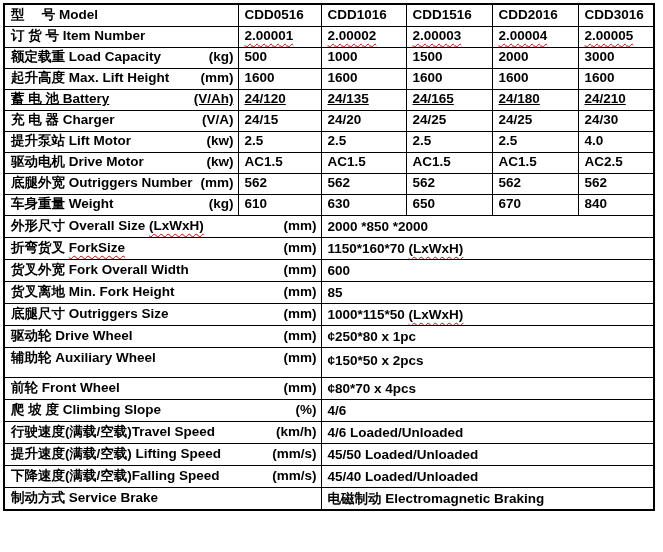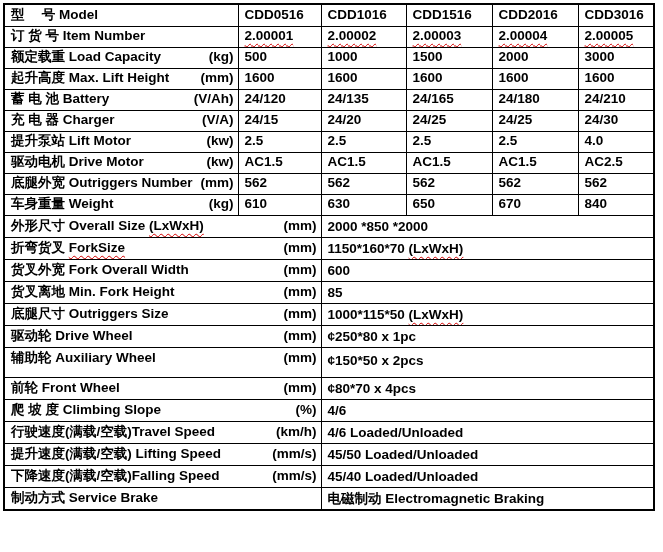--- a/index.html
+++ b/index.html
@@ -97,21 +97,21 @@
               <span><span>起升高度 Max. Lift Height</span></span>
               <span class="unit">(mm)</span>
             </div>
           </td>
           <td><span>1600</span></td>
           <td><span>1600</span></td>
           <td><span>1600</span></td>
           <td><span>1600</span></td>
           <td><span>1600</span></td>
         </tr>
-        <tr style="height: 21px;">
+        <tr style="height: 21px; text-decoration: underline;">
           <td colspan="1">
             <div class="lblwrap">
               <span><span>蓄 电 池  Battery</span></span>
               <span class="unit">(V/Ah)</span>
             </div>
           </td>
           <td><span>24/120</span></td>
           <td><span>24/135</span></td>
           <td><span>24/165</span></td>
           <td><span>24/180</span></td>

